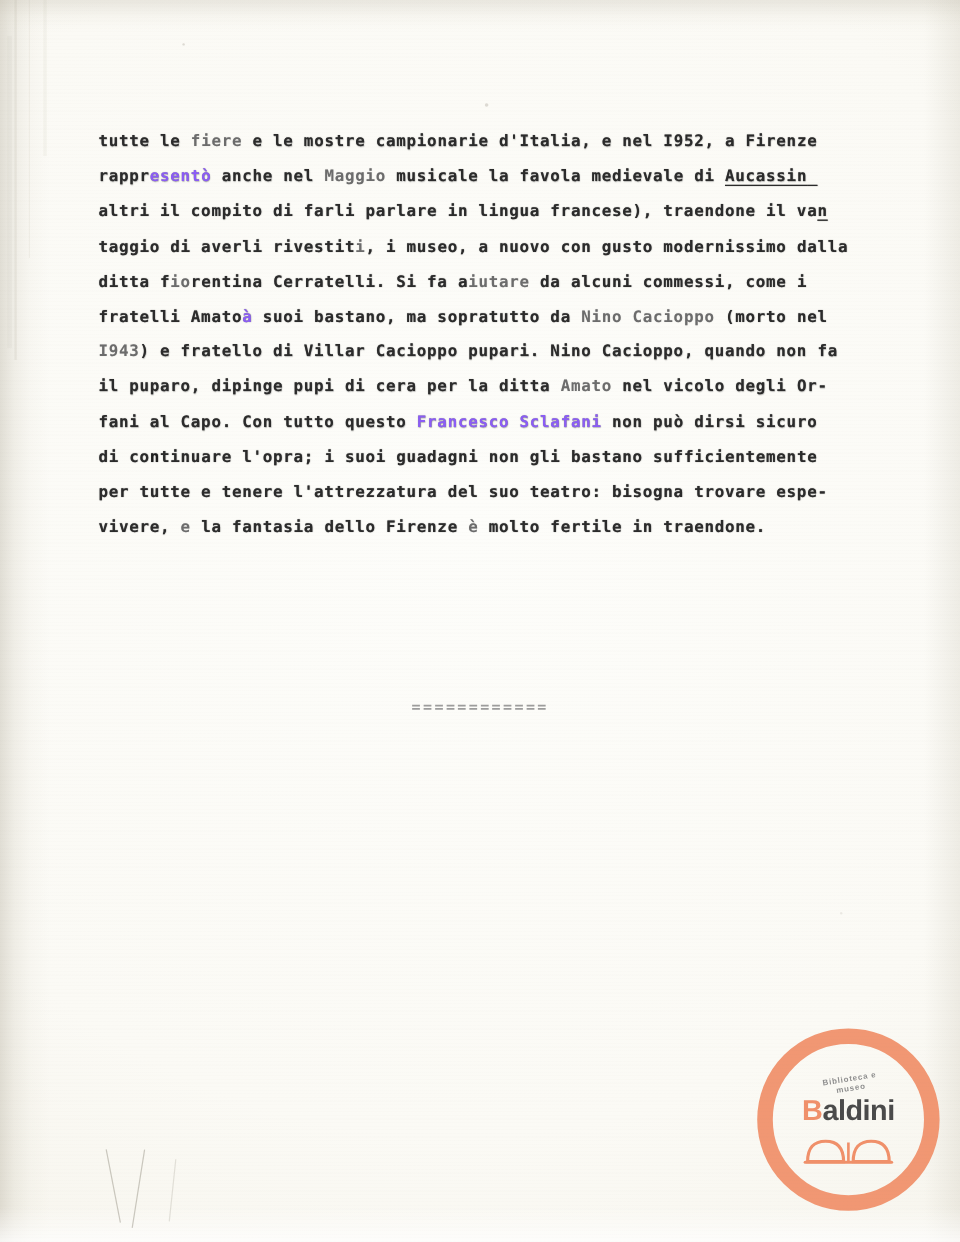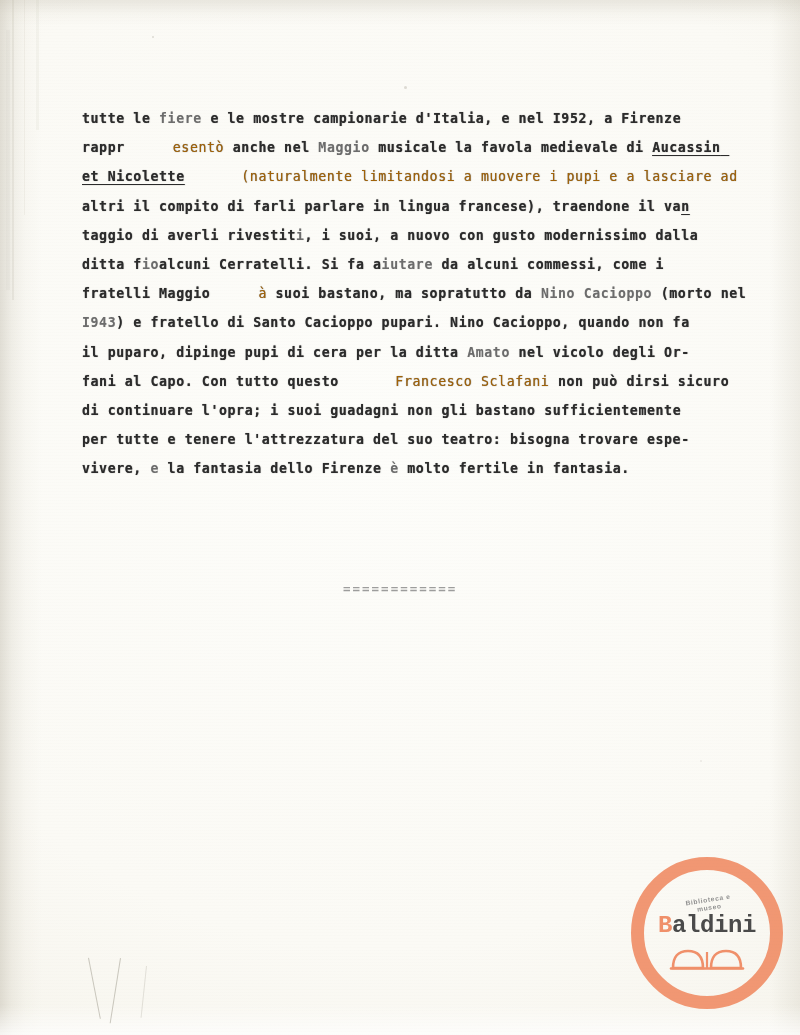--- a/index.html
+++ b/index.html
@@ -108,21 +108,21 @@
       0 0 0.7px rgba(40,40,40,0.55),
       0.35px 0.25px 0.9px rgba(70,70,70,0.30);
   }
   .tline u {
     text-decoration: underline;
     text-underline-offset: 3px;
     text-decoration-thickness: 1.4px;
   }
   
   .faint  { color: #6c6c6c; font-weight: 700; text-shadow: 0 0 0.8px rgba(120,120,120,0.4); }
-  .faint2 { color: #a16207; font-weight: 400; margin-left: 48px; }
+  .faint2 { color: #8b5cf6; font-weight: 700; }
   .dark   { color: #1d1d1d; }
 
   
   .separator {
     position: absolute;
     left: 343px;
     top: 581px;
     font-size: 12.5px;
     letter-spacing: 2.0px;
     color: #8d8d8d;
@@ -165,21 +165,21 @@
   }
   .stamp-sub span {
     display: block;
     font-family: "Liberation Sans", sans-serif;
     font-size: 6.6px;
     letter-spacing: 0.7px;
     color: #8f8f8f;
     font-weight: 700;
   }
   .stamp-word {
-    font-family: Liberation Mono, monospace;
+    font-family: Liberation Sans, sans-serif;
     font-size: 24px;
     font-weight: 700;
     color: #4a4a4a;
     letter-spacing: -0.4px;
     line-height: 24px;
     margin-bottom: 3px;
   }
   .stamp-word .b-initial { color: #f0906a; }
   .stamp-book {
     width: 76px;
@@ -223,41 +223,40 @@
   <div class="speck" style="left:404px; top:86px; width:3px; height:3px;"></div>
   <div class="speck" style="left:152px; top:36px; width:2px; height:2px;"></div>
   <div class="speck" style="left:700px; top:760px; width:2px; height:2px; opacity:.5;"></div>
 
   <div class="typescript">
 
     <div class="tline"><span>tutte le </span><span class="faint">fiere</span><span> e le mostre campionarie d'Italia, e nel I952, a Firenze</span></div>
 
     <div class="tline"><span>rappr</span><span class="faint2">esentò</span><span> anche nel </span><span class="faint">Maggio</span><span> musicale la favola medievale di </span><u>Aucassin</u><u>&nbsp;</u></div>
 
-    <div class="tline"><u>et Nicolette</u><span class="faint2"> (naturalmente limitandosi a muovere i pupi e a lasciare ad</span></div>
 
     <div class="tline"><span>altri il compito di farli parlare in lingua francese), traendone il va</span><u>n</u></div>
 
-    <div class="tline"><span>taggio di averli rivestit</span><span class="faint">i</span><span>, i suoi, a nuovo con gusto modernissimo dalla</span></div>
-
-    <div class="tline"><span>ditta f</span><span class="faint">io</span><span>alcuni Cerratelli. Si fa a</span><span class="faint">iutare</span><span> da alcuni commessi, come i</span></div>
-
-    <div class="tline"><span>fratelli Maggio</span><span class="faint2">à</span><span> suoi bastano, ma sopratutto da </span><span class="faint">Nino Cacioppo</span><span> (morto nel</span></div>
-
-    <div class="tline"><span class="faint">I943</span><span>) e fratello di Santo Cacioppo pupari. Nino Cacioppo, quando non fa</span></div>
+    <div class="tline"><span>taggio di averli rivestit</span><span class="faint">i</span><span>, i museo, a nuovo con gusto modernissimo dalla</span></div>
+
+    <div class="tline"><span>ditta f</span><span class="faint">io</span><span>rentina Cerratelli. Si fa a</span><span class="faint">iutare</span><span> da alcuni commessi, come i</span></div>
+
+    <div class="tline"><span>fratelli Amato</span><span class="faint2">à</span><span> suoi bastano, ma sopratutto da </span><span class="faint">Nino Cacioppo</span><span> (morto nel</span></div>
+
+    <div class="tline"><span class="faint">I943</span><span>) e fratello di Villar Cacioppo pupari. Nino Cacioppo, quando non fa</span></div>
 
     <div class="tline"><span>il puparo, dipinge pupi di cera per la ditta </span><span class="faint">Amato</span><span> nel vicolo degli Or-</span></div>
 
     <div class="tline"><span>fani al Capo. Con tutto questo </span><span class="faint2">Francesco Sclafani</span><span> non può dirsi sicuro</span></div>
 
     <div class="tline"><span>di co</span><span class="dark">n</span><span>tinuare l'opra; i suoi guadagni non gli bastano sufficientemente</span></div>
 
     <div class="tline"><span>per tutte e tenere l'attrezzatura del suo teatro: bisogna trovare espe-</span></div>
 
-    <div class="tline"><span>vivere, </span><span class="faint">e</span><span> la fantasia dello Firenze </span><span class="faint">è</span><span> molto fertile in fantasia.</span></div>
+    <div class="tline"><span>vivere, </span><span class="faint">e</span><span> la fantasia dello Firenze </span><span class="faint">è</span><span> molto fertile in traendone.</span></div>
 
   </div>
 
   <div class="separator">============</div>
 
   <div class="stamp">
     <div class="stamp-ring"></div>
     <div class="stamp-inner">
       <div class="stamp-sub">
         <span>Biblioteca e</span>

